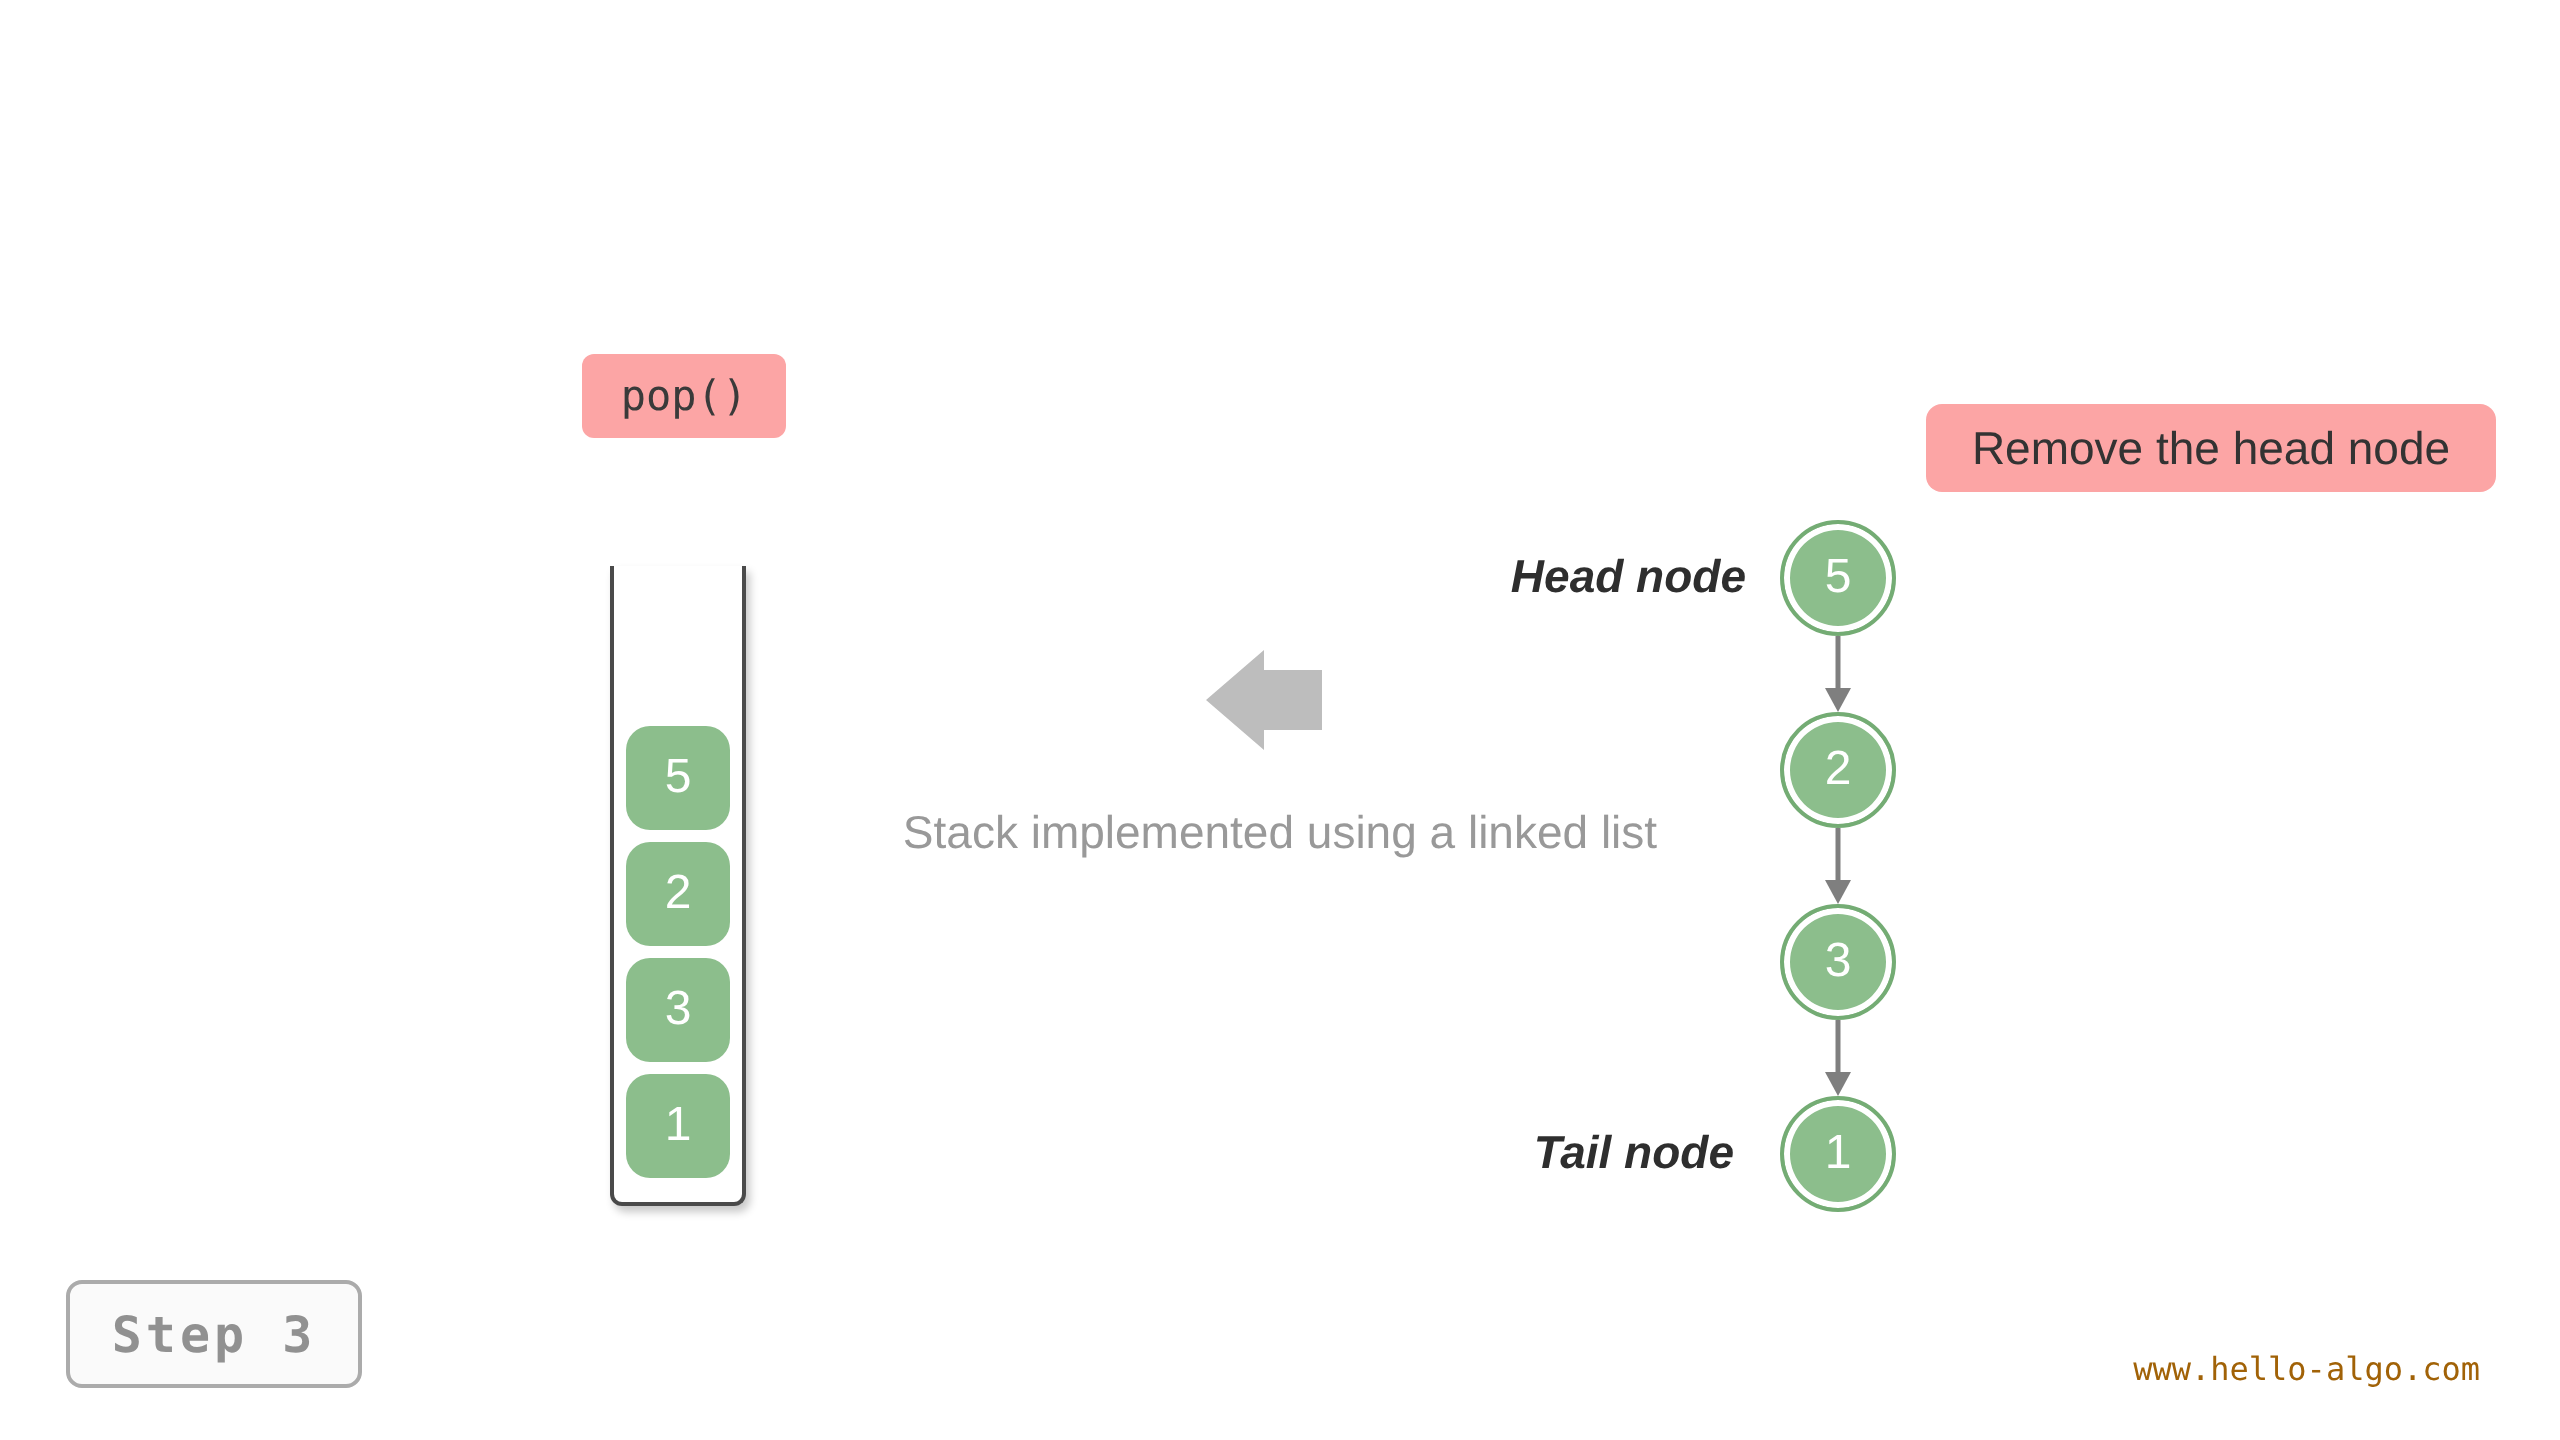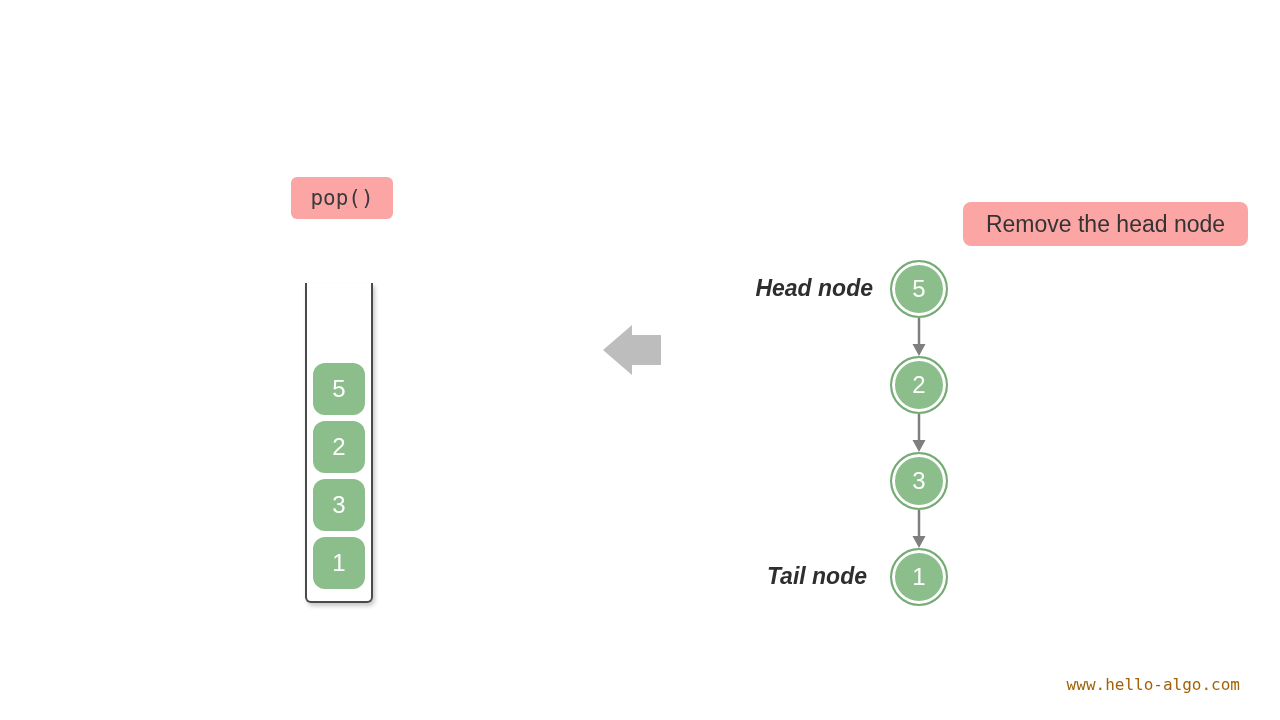--- a/index.html
+++ b/index.html
@@ -169,20 +169,21 @@
 
   <div class="stack-box">
     <div class="stack-item">5</div>
     <div class="stack-item">2</div>
     <div class="stack-item">3</div>
     <div class="stack-item">1</div>
   </div>
 
   <div class="big-arrow"></div>
 
+  <div class="caption">Stack implemented using a linked list</div>
 
   <div class="side-label label-head">Head node</div>
   <div class="side-label label-tail">Tail node</div>
 
   <div class="ll-node ll-node-0">5</div>
   <div class="ll-node ll-node-1">2</div>
   <div class="ll-node ll-node-2">3</div>
   <div class="ll-node ll-node-3">1</div>
 
   <div class="ll-arrow ll-arrow-0">
@@ -197,16 +198,17 @@
       <polygon points="7,38 0.5,26 13.5,26" fill="#7F7F7F"></polygon>
     </svg>
   </div>
   <div class="ll-arrow ll-arrow-2">
     <svg width="14" height="38" viewBox="0 0 14 38">
       <line x1="7" y1="0" x2="7" y2="28" stroke="#7F7F7F" stroke-width="2.5"></line>
       <polygon points="7,38 0.5,26 13.5,26" fill="#7F7F7F"></polygon>
     </svg>
   </div>
 
+  <div class="step-chip">Step 3</div>
 
   <div class="watermark">www.hello-algo.com</div>
 
 </div>
 
 </body></html>

